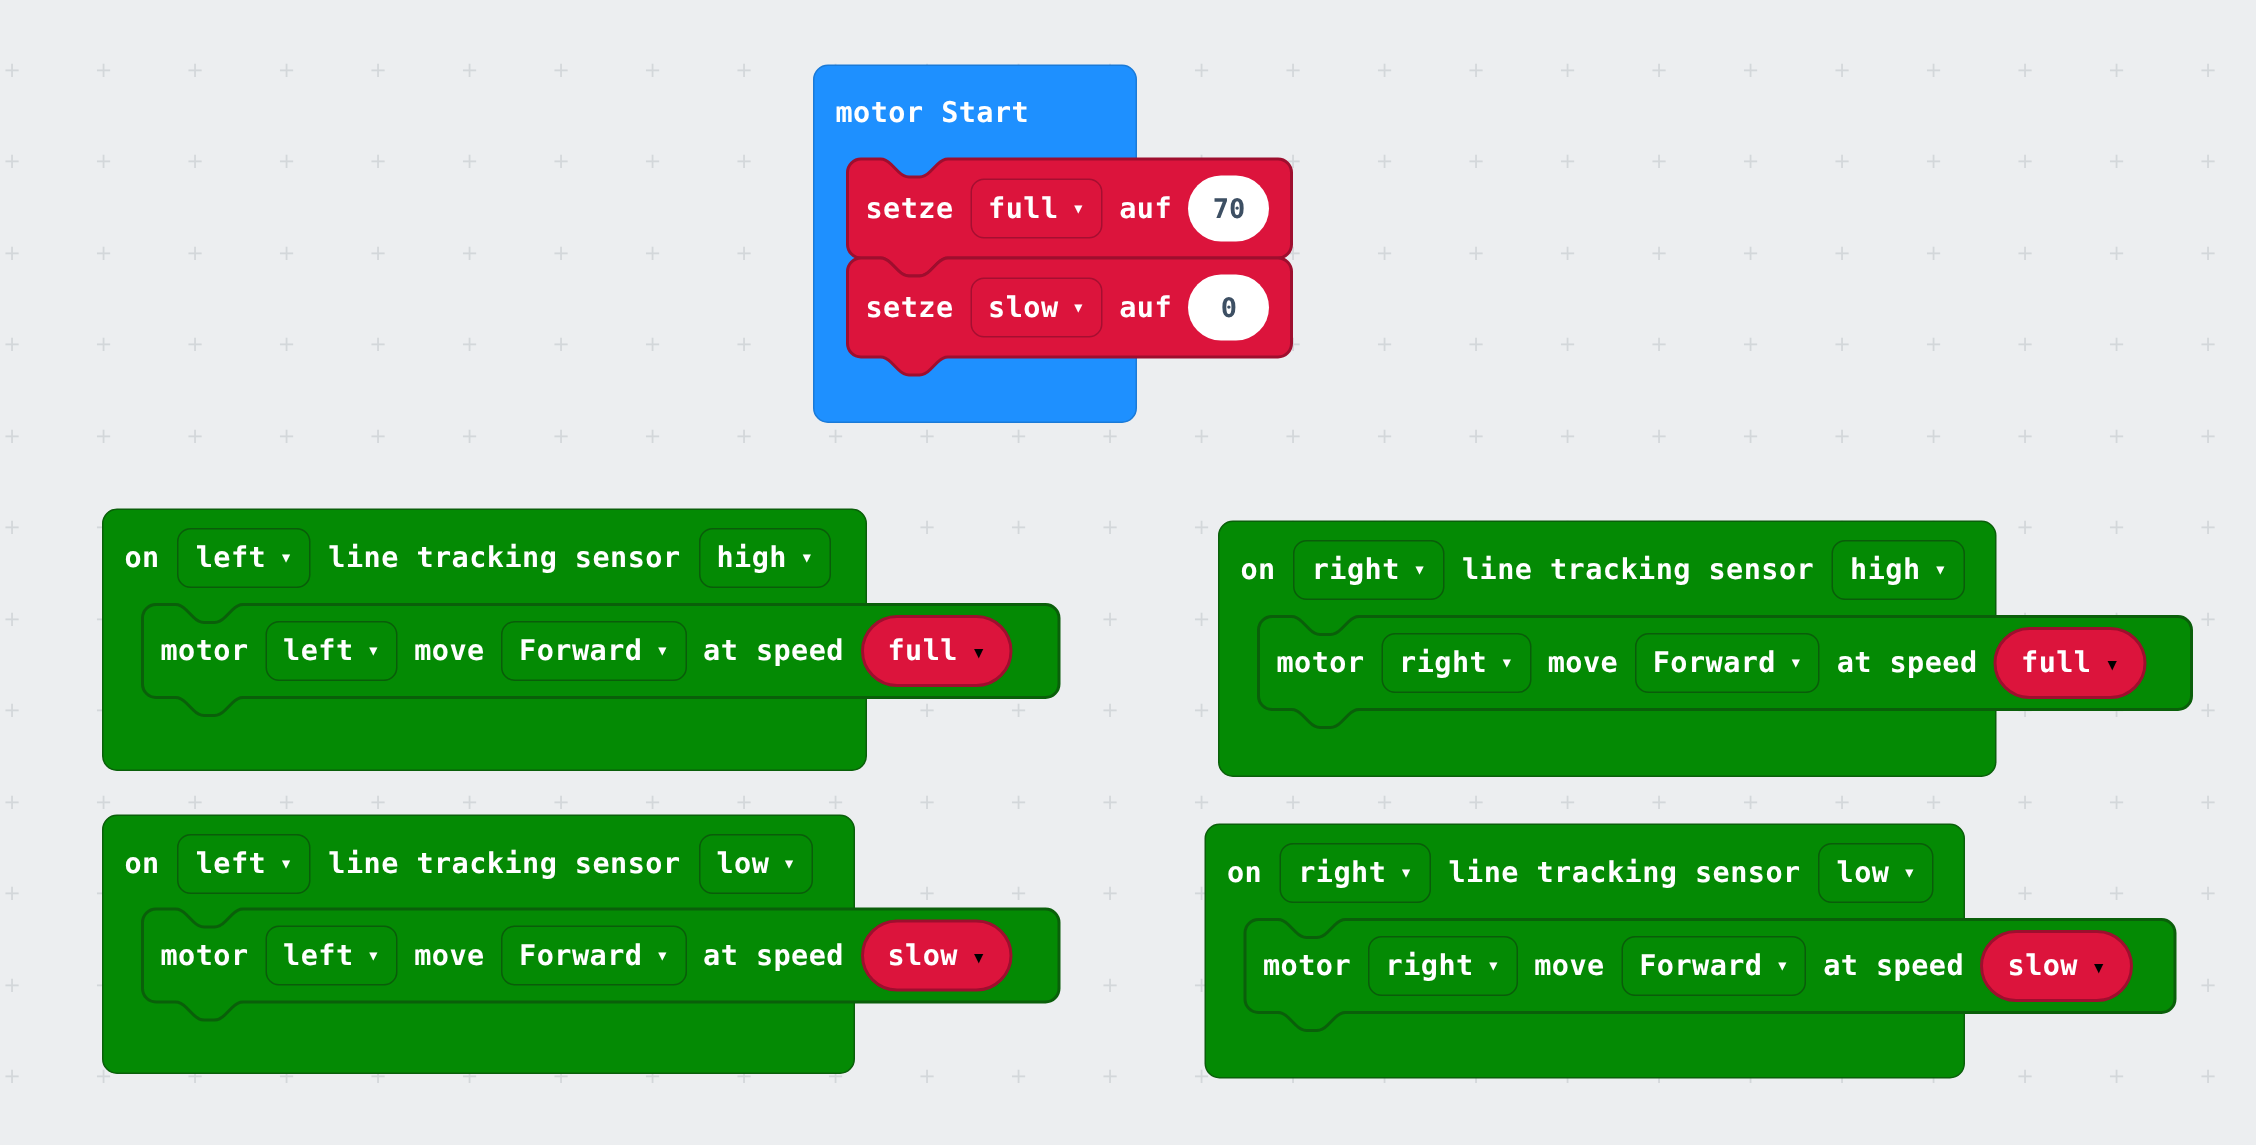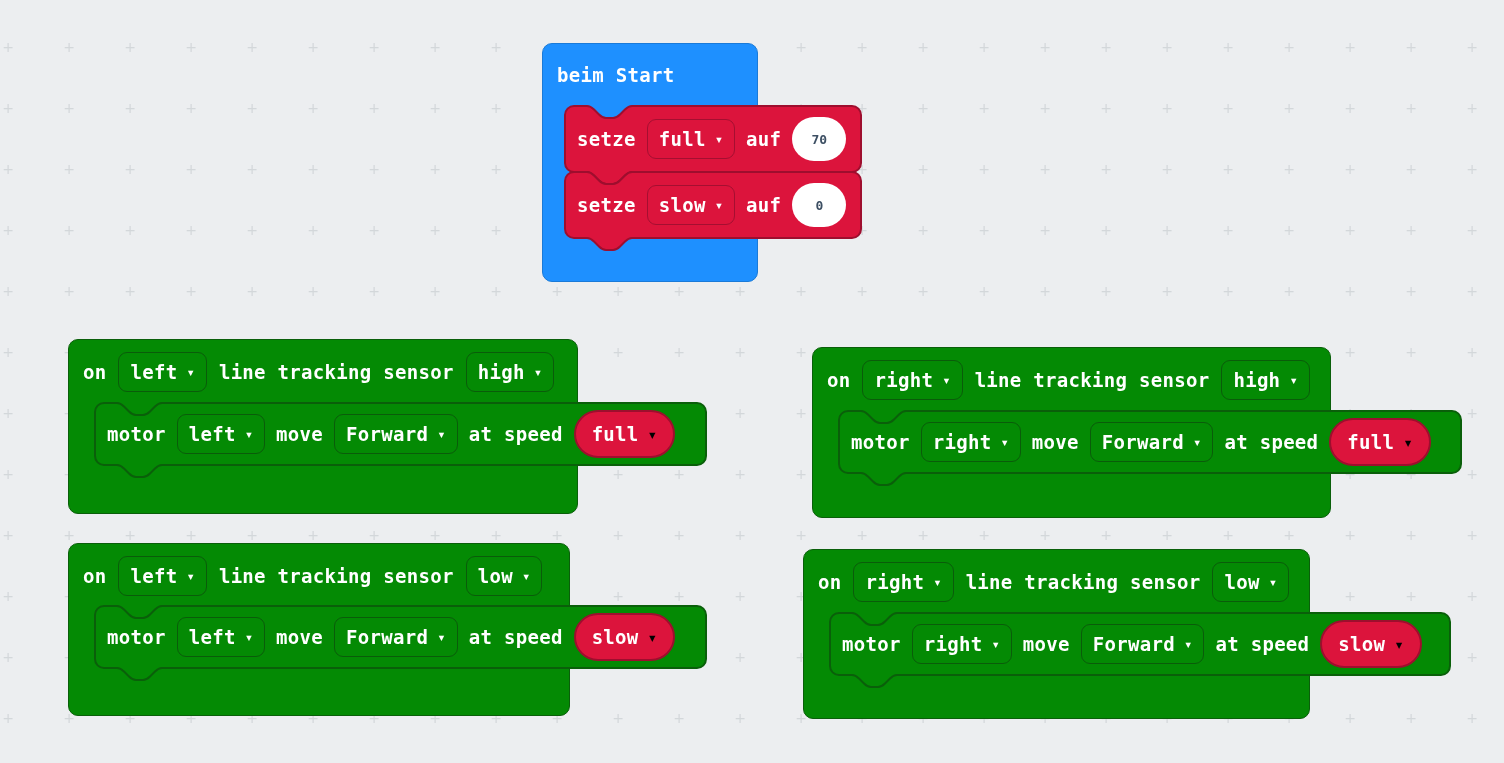--- a/index.html
+++ b/index.html
@@ -42,21 +42,21 @@
   
   .oval{
     display:inline-flex;align-items:center;justify-content:center;gap:9px;
     height:48px;padding:0 16px;border-radius:24px;box-sizing:border-box;
     background:#dc143c;border:2px solid #9e0e2e;cursor:pointer;
   }
   
   .num{
     display:inline-flex;align-items:center;justify-content:center;
     min-width:54px;height:44px;padding:0 12px;border-radius:22px;
-    background:#ffffff;color:#3d4f63;font-weight:bold;font-size:13px;
+    background:#ffffff;color:#3d4f63;font-weight:bold;font-size:18px;
     box-sizing:border-box;cursor:text;
   }
   
   .hat-title{position:absolute;left:14px;top:20px;}
   
   #blue-outer{left:542px;top:43px;width:216px;height:239px;}
   #set1{left:565px;top:106px;width:296px;height:66px;}
   #set2{left:565px;top:172px;width:296px;height:66px;}
   #evA-outer{left:68px;top:339px;width:510px;height:175px;}
   #evA-inner{left:95px;top:403px;width:611px;height:62px;}
@@ -370,21 +370,21 @@
       <span class="cross" style="left: 1106px; top: 718px;">+</span>
       <span class="cross" style="left: 1167px; top: 718px;">+</span>
       <span class="cross" style="left: 1228px; top: 718px;">+</span>
       <span class="cross" style="left: 1289px; top: 718px;">+</span>
       <span class="cross" style="left: 1350px; top: 718px;">+</span>
       <span class="cross" style="left: 1411px; top: 718px;">+</span>
       <span class="cross" style="left: 1472px; top: 718px;">+</span>
     </div>
 
   <div class="outer blue" id="blue-outer">
-    <div class="hat-title btxt">beim Start</div>
+    <div class="hat-title btxt">motor Start</div>
   </div>
 
   <div class="stmt" id="set1">
       <svg width="300" height="82" viewBox="-2 -2 300 82">
         <path d="M 9 0 H 22 C 25 0 26.5 1 29 3.5 L 34 8.5 C 36.5 11 38 12 41 12 H 48
     C 51 12 52.5 11 55 8.5 L 60 3.5 C 62.5 1 64 0 67 0 H 287
     A 9 9 0 0 1 296 9 V 57 A 9 9 0 0 1 287 66 H 67
     C 64 66 62.5 67 60 69.5 L 55 74.5 C 52.5 77 51 78 48 78 H 41
     C 38 78 36.5 77 34 74.5 L 29 69.5 C 26.5 67 25 66 22 66 H 9
     A 9 9 0 0 1 0 57 V 9 A 9 9 0 0 1 9 0 Z" fill="#dc143c" stroke="#9e0e2e" stroke-width="2"></path>

